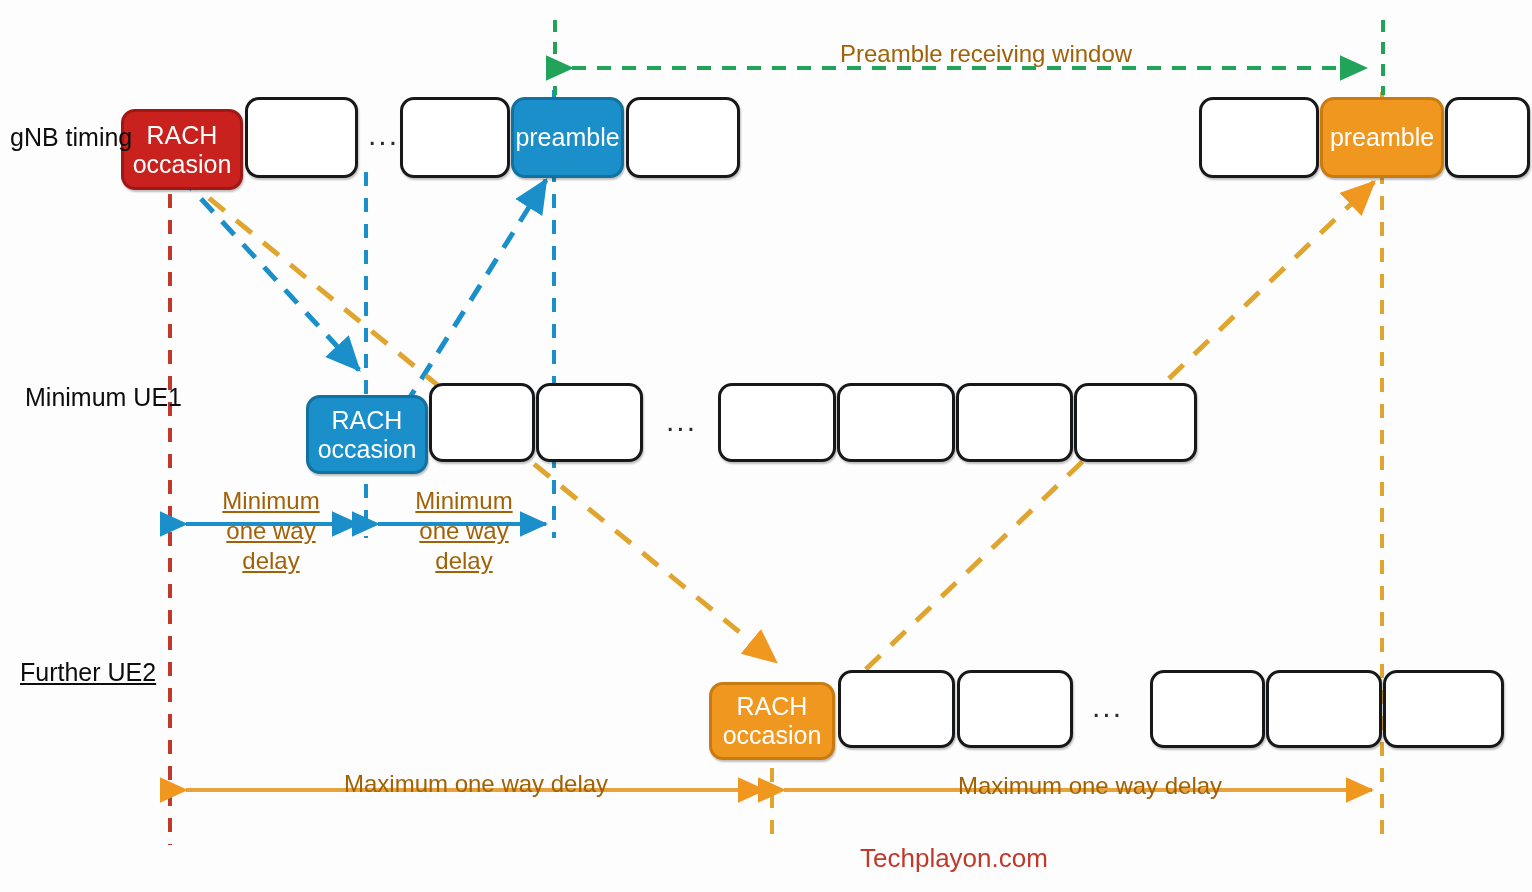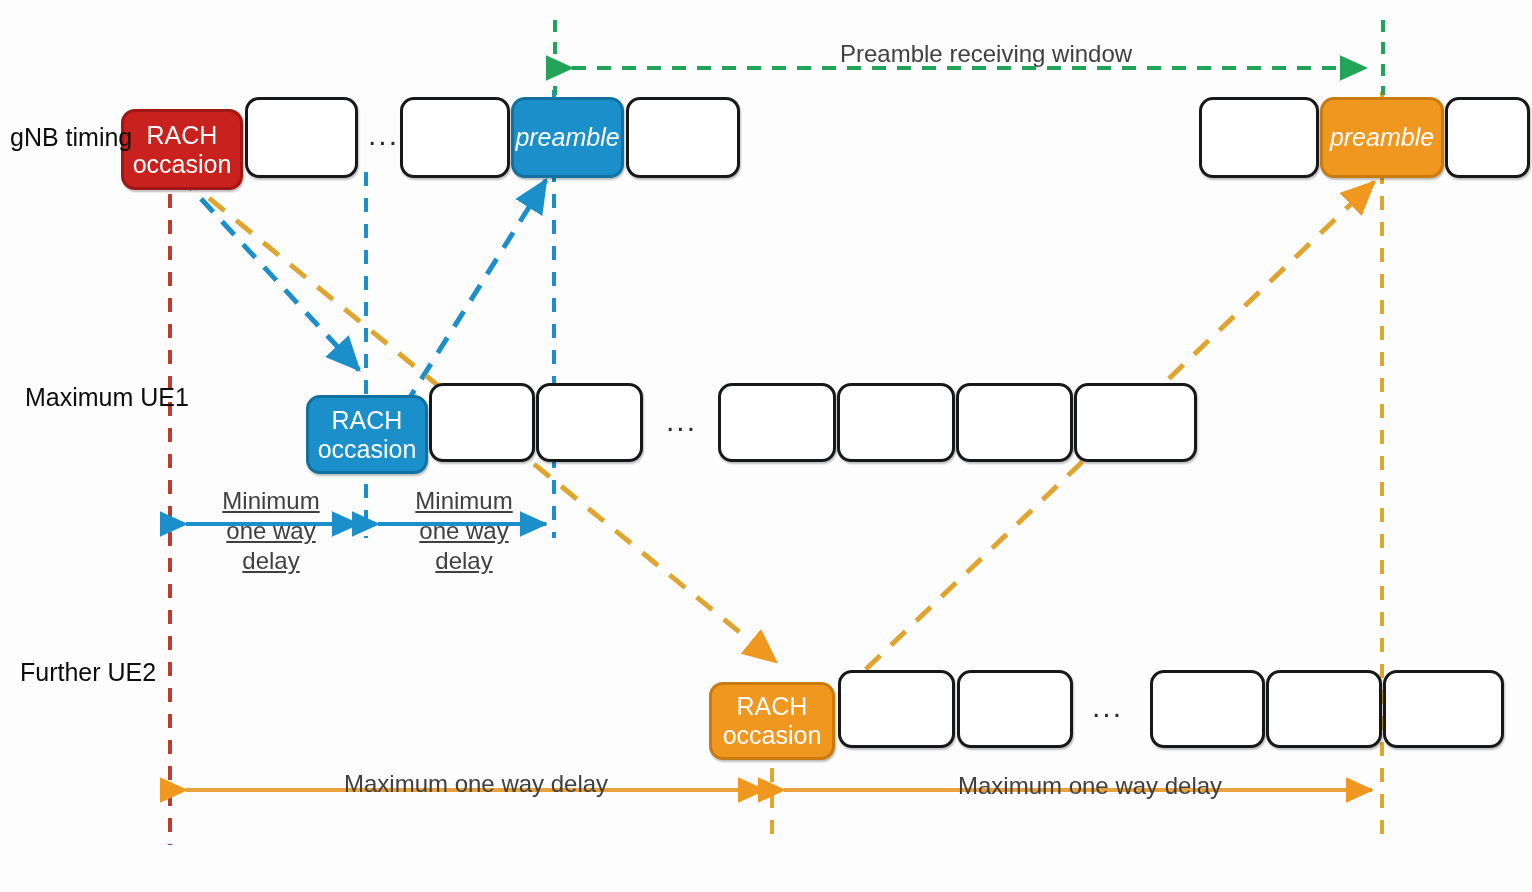--- a/index.html
+++ b/index.html
@@ -36,42 +36,42 @@
     background: #ffffff;
     box-shadow: 1px 2px 2px rgba(0,0,0,0.25);
     display: flex;
     align-items: center;
     justify-content: center;
     text-align: center;
     color: #ffffff;
     line-height: 1.15;
   }
   .slot.two-line { font-size: 25px; margin-top: 12px; }
-  .slot.one-line { font-size: 25px; font-style: italic; }
+  .slot.one-line { font-size: 25px; }
   .slot .ln { display: block; }
 
   .rowlabel {
     position: absolute;
     z-index: 4;
     color: #0d0d0d;
     font-size: 25px;
     white-space: nowrap;
   }
   .ellipsis {
     position: absolute;
     z-index: 4;
     color: #2b2b2b;
     font-size: 30px;
     letter-spacing: 2px;
     white-space: nowrap;
   }
   .annot {
     position: absolute;
     z-index: 4;
-    color: #404040;
+    color: #a16207;
     font-size: 24px;
     text-align: center;
     white-space: nowrap;
   }
   .annot.multiline { line-height: 1.25; white-space: normal; text-decoration: underline; }
   .watermark {
     position: absolute;
     z-index: 5;
     color: #c0392b;
     font-size: 26px;
@@ -172,22 +172,22 @@
       </div>
     </div>
     <div class="slot" style="left:838px; top:670px; width:117px; height:78px;"></div>
     <div class="slot" style="left:957px; top:670px; width:116px; height:78px;"></div>
     <div class="slot" style="left:1150px; top:670px; width:115px; height:78px;"></div>
     <div class="slot" style="left:1266px; top:670px; width:116px; height:78px;"></div>
     <div class="slot" style="left:1383px; top:670px; width:121px; height:78px;"></div>
   </div>
 
   <div class="rowlabel" style="left:10px; top:123px;">gNB timing</div>
-  <div class="rowlabel" style="left:25px; top:383px;">Maximum UE1</div>
-  <div class="rowlabel" style="left:20px; top:658px;">Further UE2</div>
+  <div class="rowlabel" style="left:25px; top:383px;">Minimum UE1</div>
+  <div class="rowlabel" style="left:20px; top:658px;text-decoration:underline;">Further UE2</div>
 
   <div class="ellipsis" style="left:368px; top:118px;">...</div>
   <div class="ellipsis" style="left:666px; top:404px;">...</div>
   <div class="ellipsis" style="left:1092px; top:690px;">...</div>
 
   <div class="annot" style="left:840px; top:40px;">Preamble receiving window</div>
 
   <div class="annot multiline" style="left:196px; top:486px; width:150px;">
     <span>Minimum</span><br>
     <span>one way</span><br>
@@ -196,14 +196,15 @@
 
   <div class="annot multiline" style="left:389px; top:486px; width:150px;">
     <span>Minimum</span><br>
     <span>one way</span><br>
     <span>delay</span>
   </div>
 
   <div class="annot" style="left:344px; top:770px;">Maximum one way delay</div>
   <div class="annot" style="left:958px; top:772px;">Maximum one way delay</div>
 
+  <div class="watermark" style="left:860px; top:843px;">Techplayon.com</div>
 
 </div>
 
 </body></html>

